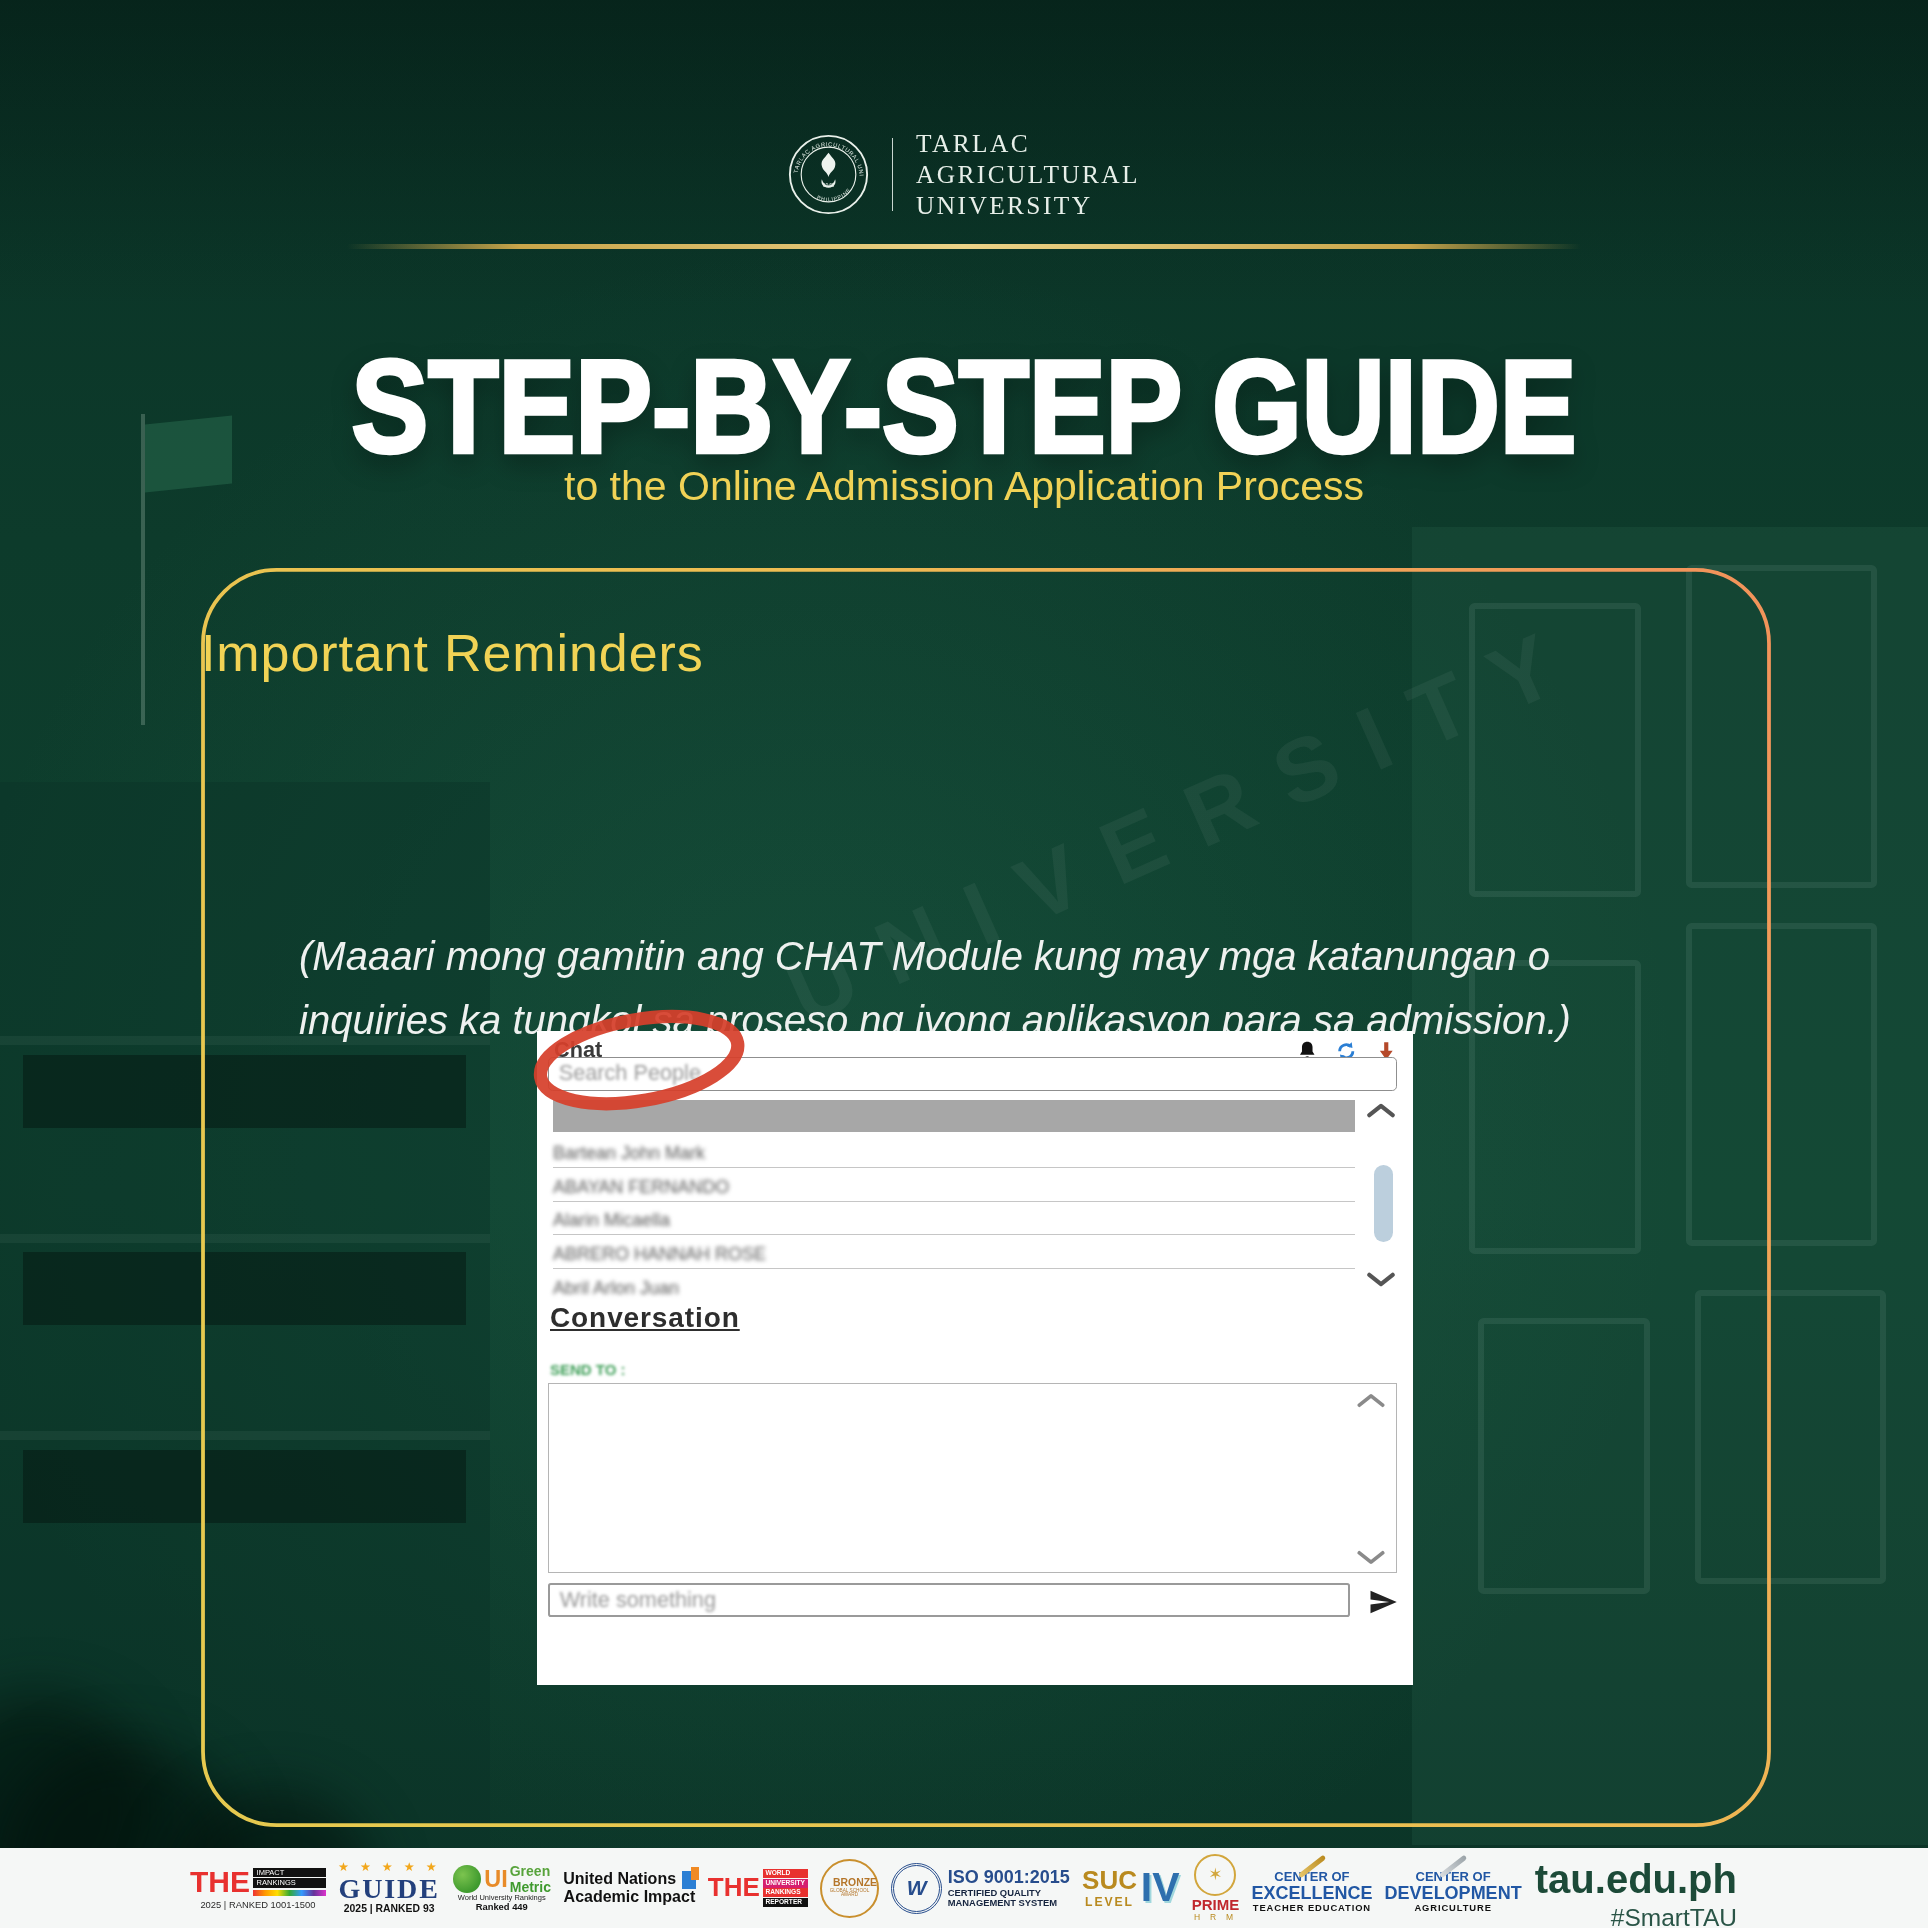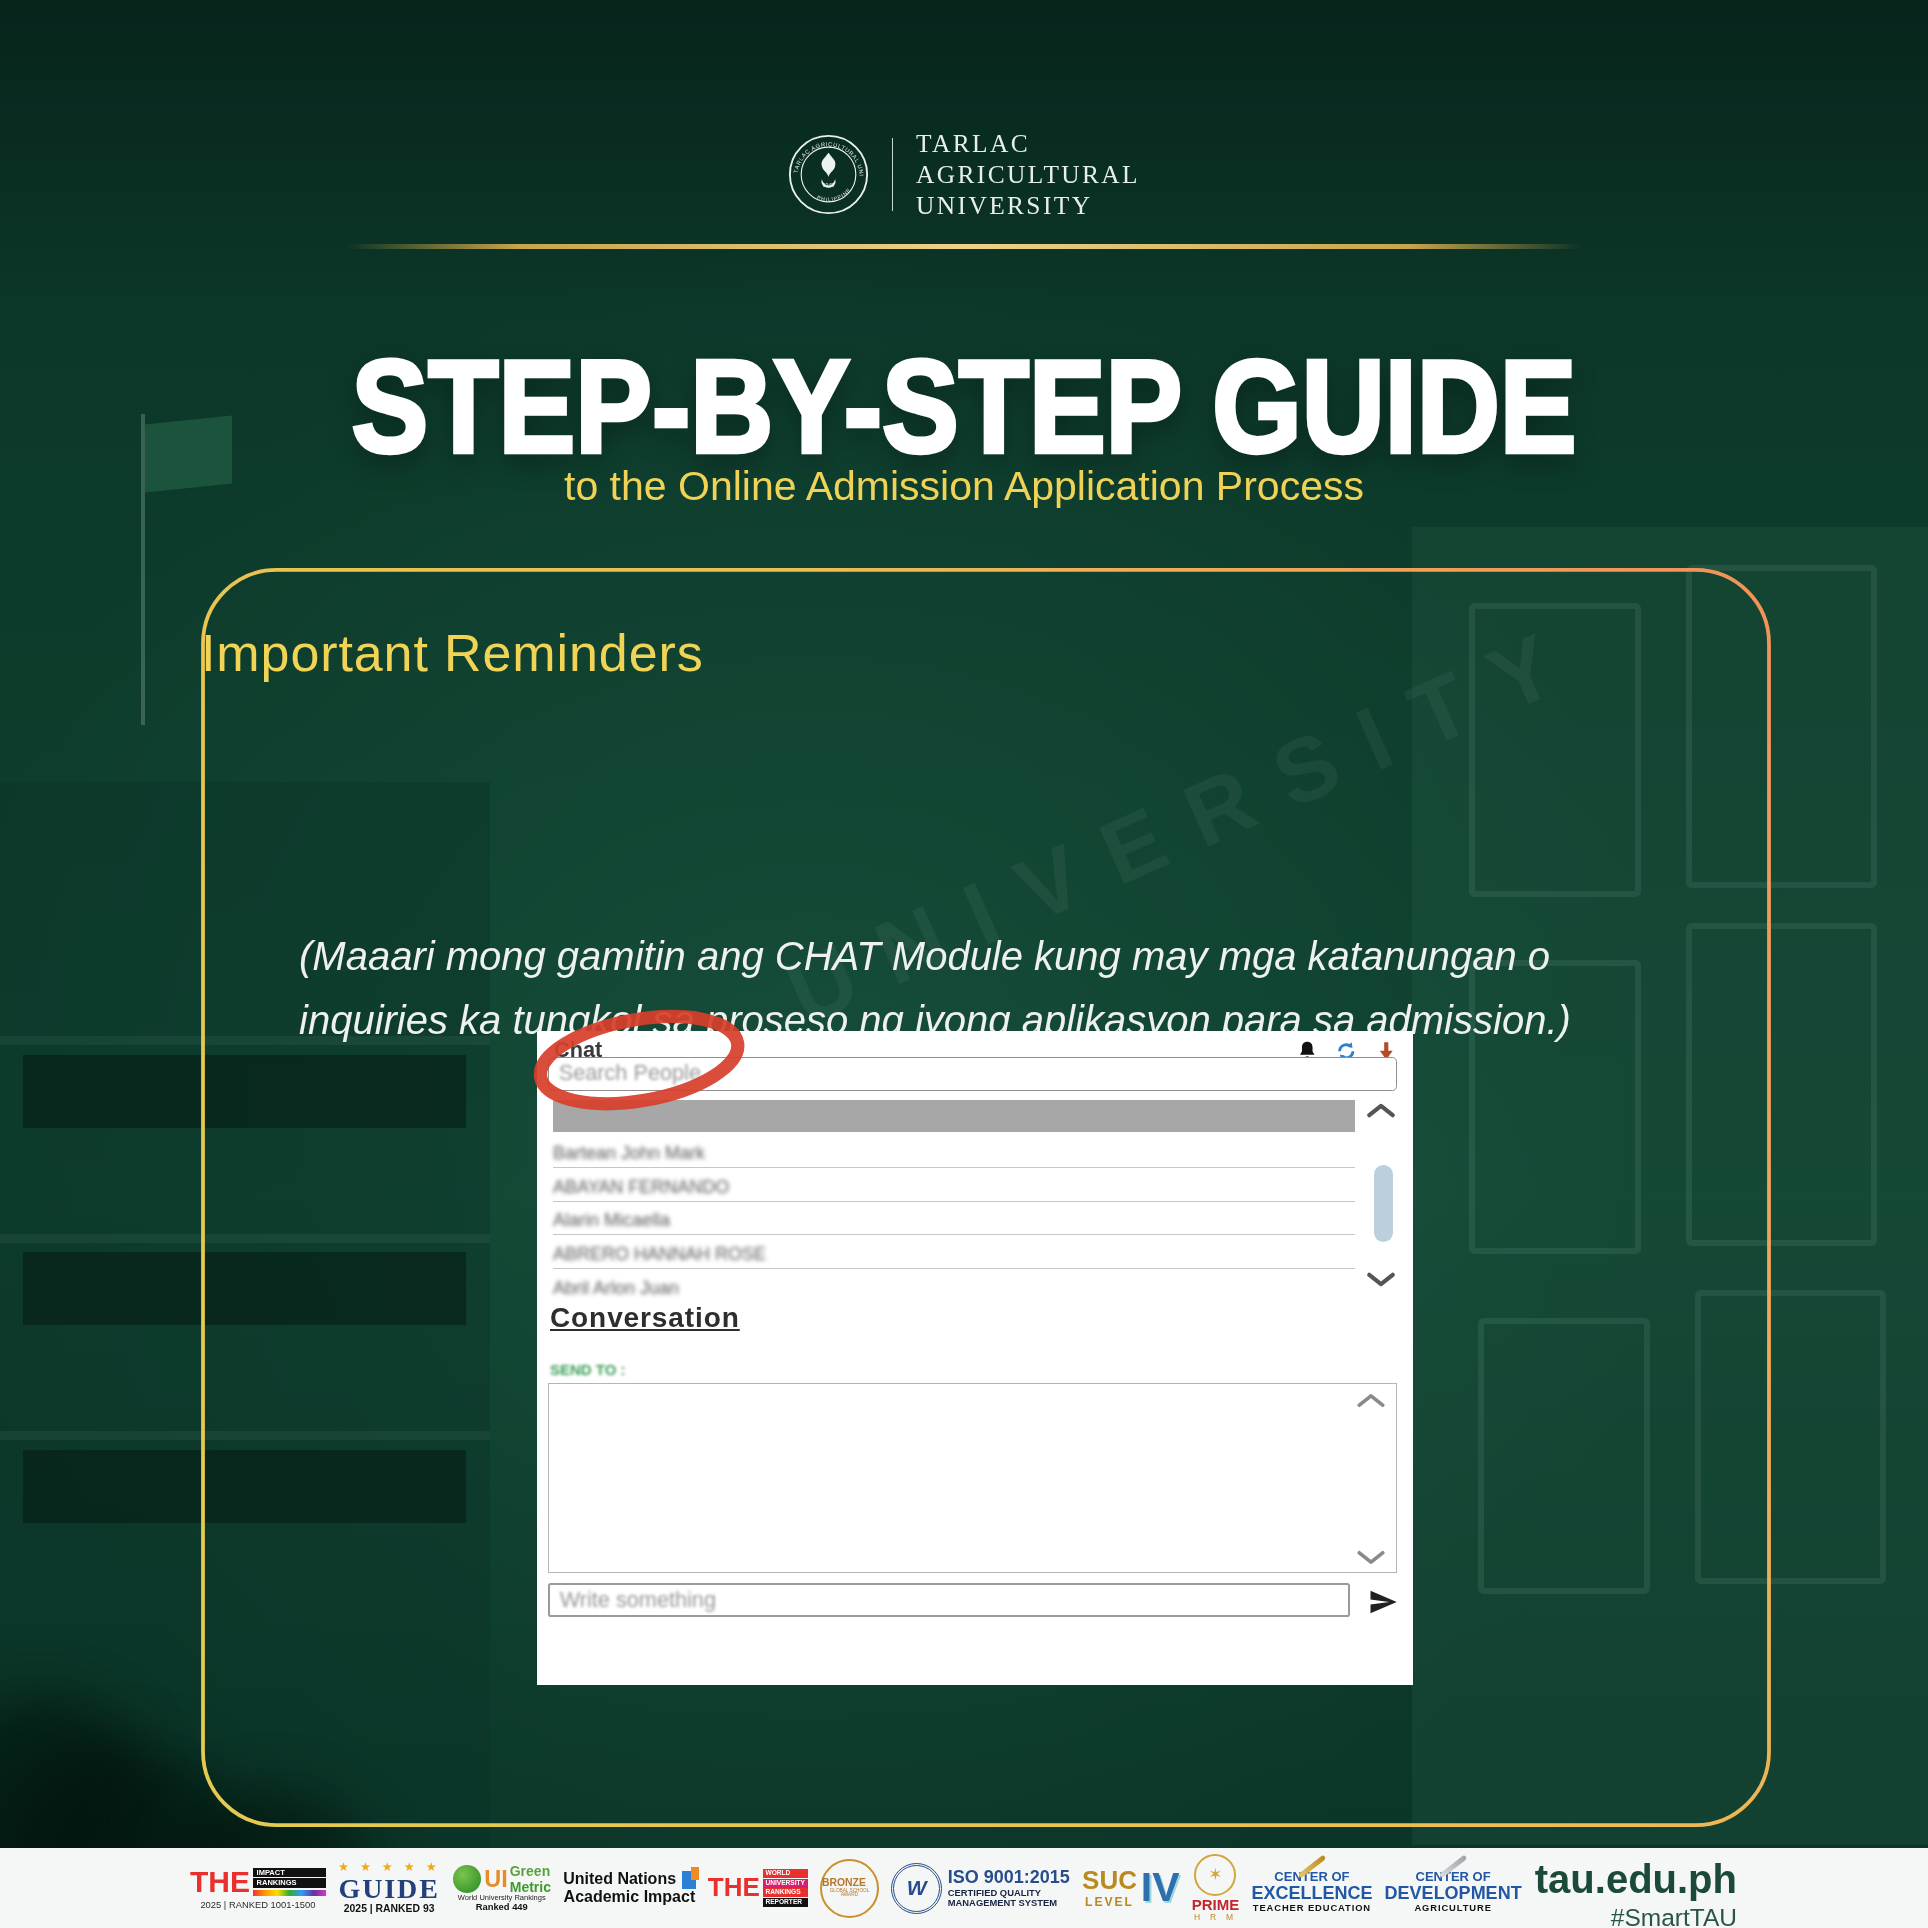--- a/index.html
+++ b/index.html
@@ -86,40 +86,40 @@
   .send-btn { position:absolute; top:556px; right:15px; width:30px; height:30px; }
   .red-circle { position:absolute; left:308px; top:428px; width:264px; height:132px; z-index:6; }
   
   .footer { position:absolute; left:0; top:1848px; width:1928px; height:80px; background:#f5f7f6; z-index:3; }
   .badges { position:absolute; left:190px; top:0; height:80px; display:flex; align-items:center; gap:12.2px; }
   .badge { display:flex; flex-direction:column; align-items:center; line-height:1.05; }
   .brow { display:flex; align-items:center; }
   .cap { font-size:9.4px; color:#2b2b2b; margin-top:1.9px; white-space:nowrap; }
   .b1-the { font-size:30px; font-weight:700; color:#e8312f; margin-right:2.8px; }
   .chipcol { display:flex; flex-direction:column; gap:0.9px; }
-  .chip { font-size:7.5px; font-weight:700; color:#fff; background:#111; padding:0.9px 3.8px; white-space:nowrap; }
+  .chip { font-size:7.5px; font-weight:400; color:#fff; background:#111; padding:0.9px 3.8px; white-space:nowrap; }
   .rainbow { width:73px; height:6.6px; margin-top:0.9px;
     background:linear-gradient(90deg,#e33,#f90,#fd0,#3a3,#39f,#639,#d3c); }
   .wuri-stars { font-size:12.2px; color:#f2a71b; letter-spacing:3.8px; }
   .wuri-name { font-family:"Liberation Serif", serif; font-size:28px; font-weight:700;
     color:#23407c; letter-spacing:1.9px; }
   .capb { font-size:10.4px; font-weight:700; color:#111; white-space:nowrap; }
   .globe { width:28px; height:28px; border-radius:50%; margin-right:3.8px;
     background: radial-gradient(circle at 35% 35%, #7cc44f, #3f9a2e 70%); }
   .gm-ui { font-size:23.5px; font-weight:700; color:#e88b28; margin-right:1.9px; }
   .gm-green { font-size:14px; font-weight:700; color:#57a33b; }
   .gm-metric { font-size:14px; font-weight:700; color:#3f9a2e; }
   .cap-tiny { font-size:7.5px; color:#222; white-space:nowrap; }
   .unai-line { font-size:16px; font-weight:700; color:#111; white-space:nowrap; }
   .bookmark { width:14px; height:18px; background:#2b7fd4; margin-left:5.6px; position:relative; }
   .bookmark:before { content:""; position:absolute; right:-3.8px; top:-3.8px; width:8.5px; height:13px; background:#f08a23; }
   .b5-the { font-size:26px; font-weight:700; color:#e8312f; margin-right:2.8px; }
   .chip5 { font-size:6.6px; font-weight:700; color:#fff; padding:0.9px 2.8px; white-space:nowrap; }
   .bronze-ring { width:55px; height:55px; border:2.8px double #c98f2d; border-radius:50%;
-    display:flex; flex-direction:column; align-items:flex-start; justify-content:center; }
+    display:flex; flex-direction:column; align-items:flex-end; justify-content:center; }
   .bronze-name { font-size:10.4px; font-weight:700; color:#b5762a; }
   .bronze-cap { font-size:4.7px; color:#b5762a; text-align:center; }
   .iso-seal { width:45px; height:45px; border:3.8px double #274d8d; border-radius:50%;
     display:flex; align-items:center; justify-content:center; margin-right:5.6px;
     font-size:21px; font-weight:700; color:#274d8d; font-style:italic; }
   .iso-name { font-size:18px; font-weight:700; color:#274d8d; white-space:nowrap; }
   .iso-cap { font-size:9.4px; font-weight:700; color:#15243f; white-space:nowrap; }
   .suc-word { font-size:26px; font-weight:700; color:#b98a1f; }
   .suc-level { font-size:12.2px; font-weight:700; color:#b98a1f; letter-spacing:1.9px; }
   .suc-iv { font-size:41px; font-weight:700; color:#2e6fae; margin-left:3.8px;

